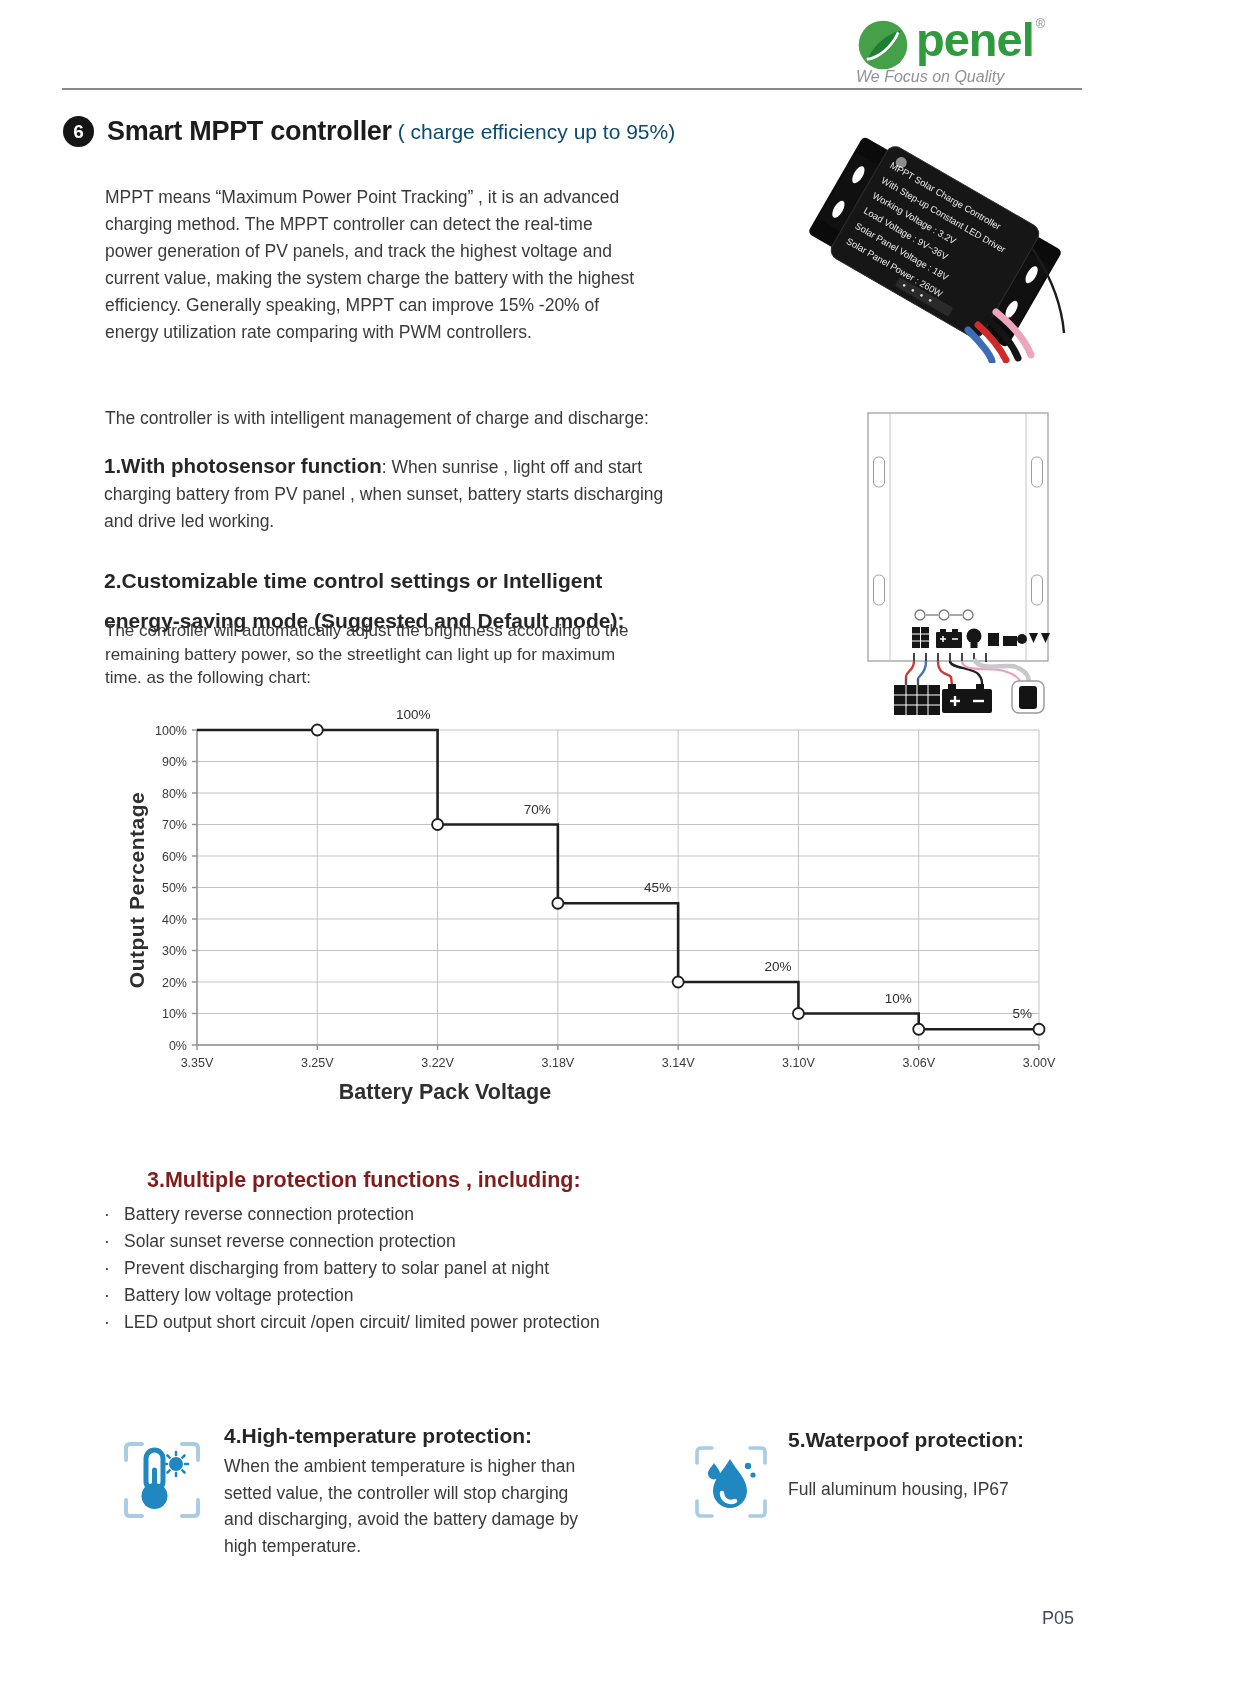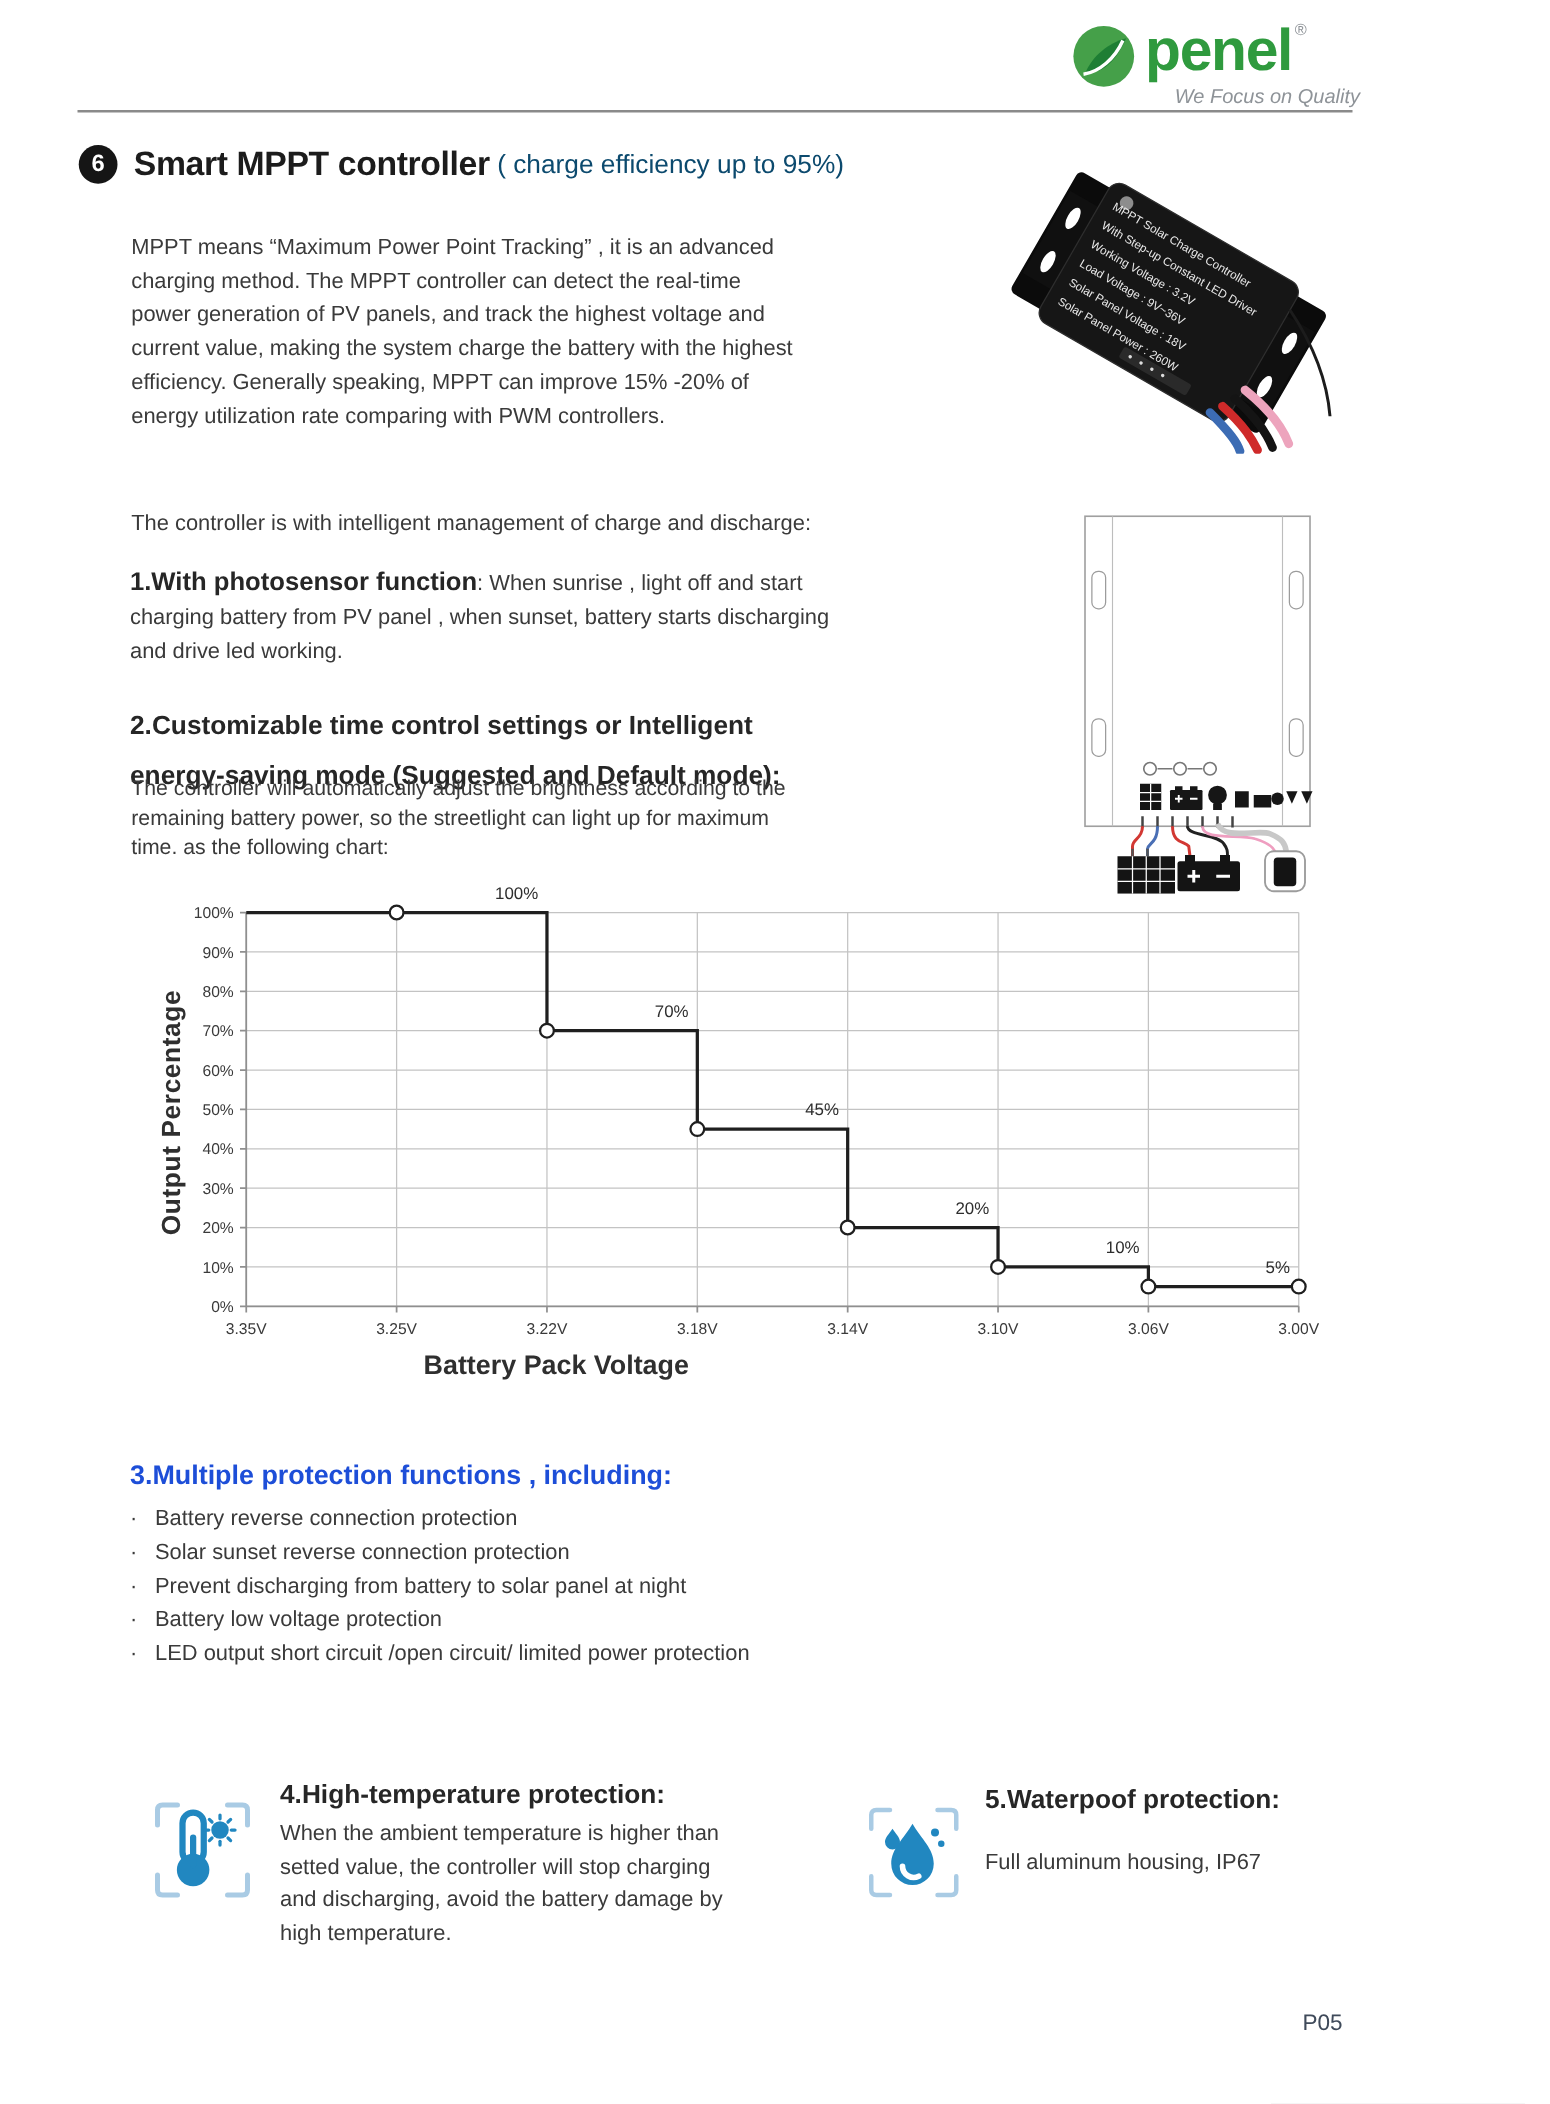--- a/index.html
+++ b/index.html
@@ -3,39 +3,39 @@
 <meta charset="utf-8">
 <style>
   html,body{margin:0;padding:0;background:#e8e8e8;}
   .page{position:relative;width:1240px;height:1683px;background:#fff;margin:0 auto;
         font-family:"Liberation Sans",sans-serif;color:#3a3a3a;overflow:hidden;}
   
   .logo{position:absolute;top:18px;left:856px;width:232px;}
   .logo-row{display:flex;align-items:flex-start;}
   .logo-text{font-size:47px;font-weight:800;color:#2f9a3e;letter-spacing:-1px;line-height:.95;margin-left:6px;}
   .logo-reg{font-size:13px;color:#8a8f94;margin-left:2px;position:relative;top:-2px;}
-  .tagline{font-style:italic;color:#8e9398;font-size:16px;text-align:right;margin-top:-8px;}
+  .tagline{font-style:italic;color:#8e9398;font-size:16px;margin-top:-8px;}
   .rule{position:absolute;top:88px;left:62px;width:1020px;height:2px;background:#8a8a8a;}
   
   .title-row{position:absolute;left:63px;top:116px;display:flex;align-items:center;}
   .badge{width:31px;height:31px;border-radius:50%;background:#151515;color:#fff;font-weight:800;
          font-size:19px;display:flex;align-items:center;justify-content:center;}
   .title-main{font-size:27px;font-weight:800;color:#1c1c1c;margin-left:13px;letter-spacing:-.3px;}
   .title-sub{font-size:21px;color:#0c4a6e;margin-left:6px;}
   
   .para{white-space:pre-line;font-size:17.5px;line-height:27px;color:#3a3a3a;}
   .p1{position:absolute;left:105px;top:184px;width:660px;}
   .p2{position:absolute;left:105px;top:372px;width:680px;margin-top:33px;}
   .s1{position:absolute;left:104px;top:452px;width:670px;}
   .h-inline{font-size:20.5px;font-weight:800;color:#262626;}
   .s2h{position:absolute;left:104px;top:561px;width:640px;font-size:21px;font-weight:800;color:#262626;
        line-height:40px;white-space:pre-line;}
   .s2b{position:absolute;left:105px;top:619px;width:660px;font-size:17px;line-height:23.5px;}
   .s3{position:absolute;left:104px;top:1168px;width:700px;}
-  .s3h{font-size:21.5px;font-weight:800;color:#1d4ed8;margin-bottom:8px;}
+  .s3h{font-size:21.5px;font-weight:800;color:#7f1d1d;margin-bottom:8px;margin-left:43px;}
   .bullet{font-size:17.5px;line-height:27px;display:flex;}
   .dot{width:20px;color:#3a3a3a;flex:none;}
   .s4h,.s5h{font-size:21px;font-weight:800;color:#262626;margin-bottom:5px;}
   .s4{position:absolute;left:224px;top:1424px;width:440px;}
   .s4b{font-size:17.5px;line-height:26.5px;white-space:pre-line;}
   .s5{position:absolute;left:788px;top:1428px;width:320px;}
   .s5b{font-size:17.5px;line-height:26px;margin-top:24px;}
   .icon-box{position:absolute;}
   .pagenum{position:absolute;left:1042px;top:1608px;font-size:18px;color:#3f4a5a;}
   

